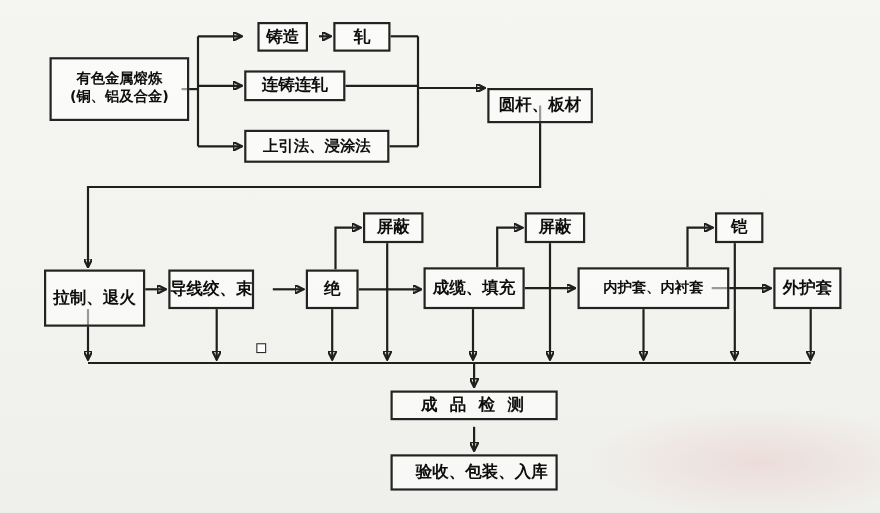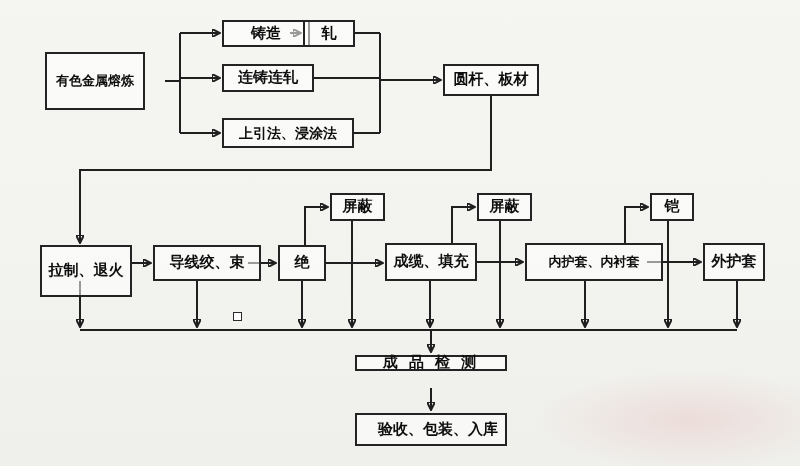--- a/index.html
+++ b/index.html
@@ -100,49 +100,50 @@
     <path d="M500,221 V327" marker-end="url(#ah)"></path>
     <path d="M585,281 V327" marker-end="url(#ah)"></path>
     <path d="M668,221 V327" marker-end="url(#ah)"></path>
     <path d="M737,281 V327" marker-end="url(#ah)"></path>
 
     <path d="M80,330 H737"></path>
     <path d="M431,330 V352" marker-end="url(#ah)"></path>
     <path d="M431,388 V410" marker-end="url(#ah)"></path>
   </svg>
 
-  <div class="node small-font" style="left:45px; top:52px; width:100px; height:58px;">
+  <div class="node small-font" style="left:45px; top:52px; width:127px; height:58px;">
     <span>有色金属熔炼</span>
+    <span class="sub">(铜、铝及合金)</span>
   </div>
 
-  <div class="node" style="left:222px; top:20px; width:88px; height:27px;">
+  <div class="node" style="left:234px; top:20px; width:46px; height:27px;">
     <span>铸造</span>
   </div>
 
   <div class="node" style="left:303px; top:20px; width:52px; height:27px;">
     <span>轧</span>
   </div>
 
   <div class="node" style="left:222px; top:64px; width:92px; height:28px;">
     <span>连铸连轧</span>
   </div>
 
   <div class="node mid-font" style="left:222px; top:118px; width:132px; height:30px;">
     <span>上引法、浸涂法</span>
   </div>
 
-  <div class="node" style="left:443px; top:64px; width:96px; height:32px;">
+  <div class="node" style="left:443px; top:80px; width:96px; height:32px;">
     <span>圆杆、板材</span>
   </div>
 
   <div class="node" style="left:40px; top:245px; width:92px; height:52px;">
     <span>拉制、退火</span>
   </div>
 
-  <div class="node" style="left:153px; top:245px; width:108px; height:36px;">
+  <div class="node" style="left:153px; top:245px; width:78px; height:36px;">
     <span>导线绞、束</span>
   </div>
 
   <div class="node" style="left:278px; top:245px; width:48px; height:36px;">
     <span>绝</span>
   </div>
 
   <div class="node" style="left:330px; top:193px; width:55px; height:28px;">
     <span>屏蔽</span>
   </div>
@@ -160,21 +161,21 @@
   </div>
 
   <div class="node" style="left:650px; top:193px; width:44px; height:28px;">
     <span>铠</span>
   </div>
 
   <div class="node" style="left:703px; top:243px; width:62px; height:38px;">
     <span>外护套</span>
   </div>
 
-  <div class="node spaced" style="left:355px; top:355px; width:152px; height:16px;">
+  <div class="node spaced" style="left:355px; top:355px; width:152px; height:27px;">
     <span>成 品 检 测</span>
   </div>
 
   <div class="node" style="left:355px; top:413px; width:152px; height:33px;padding-left:14px;">
     <span>验收、包装、入库</span>
   </div>
 
   <div class="tiny-square"></div>
 
 </div>

